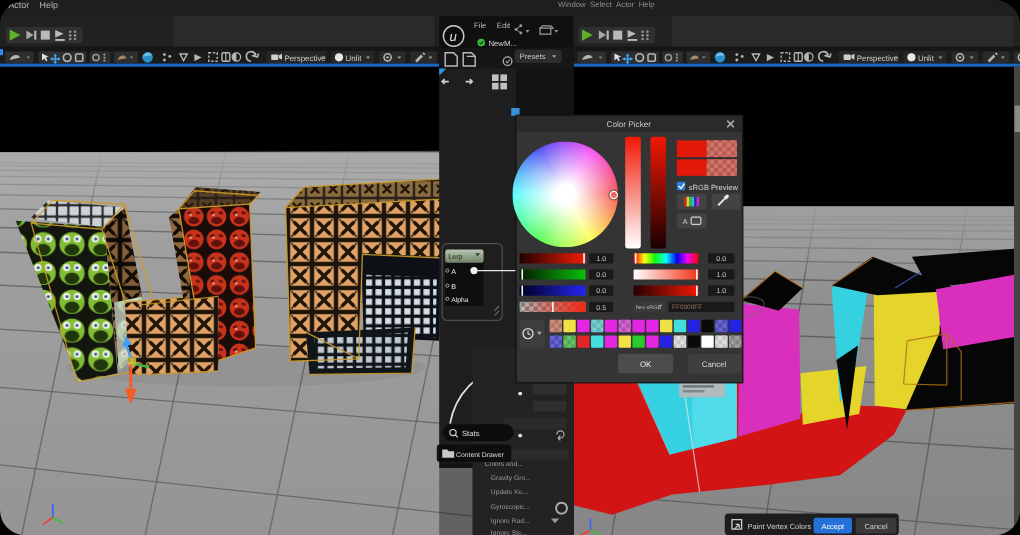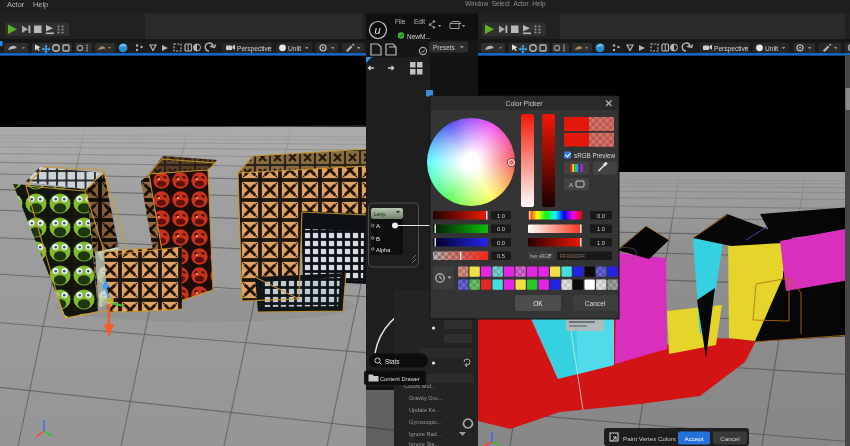--- a/index.html
+++ b/index.html
@@ -1,16 +1,16 @@
 <!DOCTYPE html>
 <html><head><meta charset="utf-8">
 <style>
 html,body{margin:0;padding:0;background:#000;}
 *{font-family:"Liberation Sans",sans-serif;}
-#wrap{position:relative;width:850px;height:446px;overflow:hidden;background:#141414;filter:blur(0.55px) saturate(0.93);}
+#wrap{position:relative;width:850px;height:446px;overflow:hidden;background:#141414;filter:blur(0.55px) saturate(0.93);border-radius:21px;}
 #wrap svg{position:absolute;left:0;top:0;}
 #wheel{position:absolute;left:427px;top:118px;width:88px;height:88px;border-radius:50%;
 background:radial-gradient(circle, rgba(255,255,255,1) 13%, rgba(255,255,255,0.30) 72%, rgba(255,255,255,0.26) 100%),
 conic-gradient(from 90deg, #ff0000, #ffff00 60deg, #00ff00 120deg, #00ffff 180deg, #0000ff 240deg, #ff00ff 300deg, #ff0000 360deg);}
 #whind{position:absolute;left:508px;top:158.5px;width:5px;height:5px;border-radius:50%;border:1.4px solid #f8f8f8;box-shadow:0 0 0 1px rgba(60,60,60,.6);}
 </style></head>
 <body>
 <div id="wrap">
 <svg width="850" height="446" viewBox="0 0 850 446">
 <defs>

